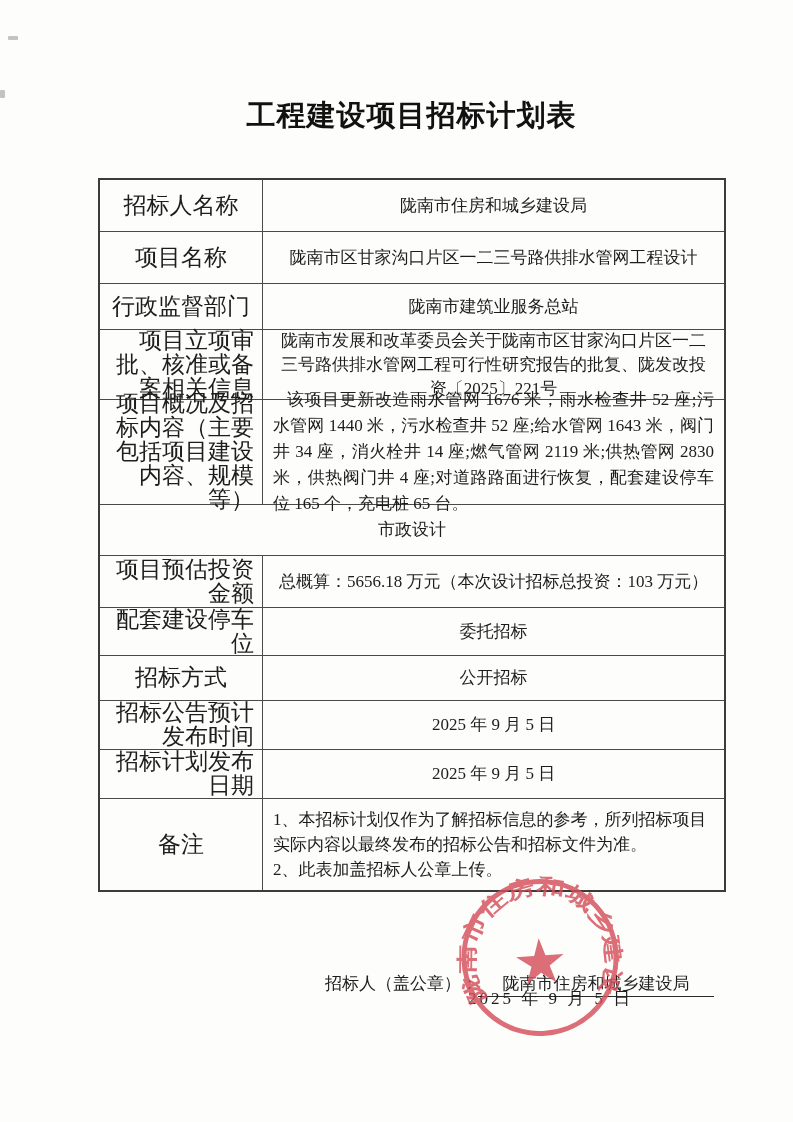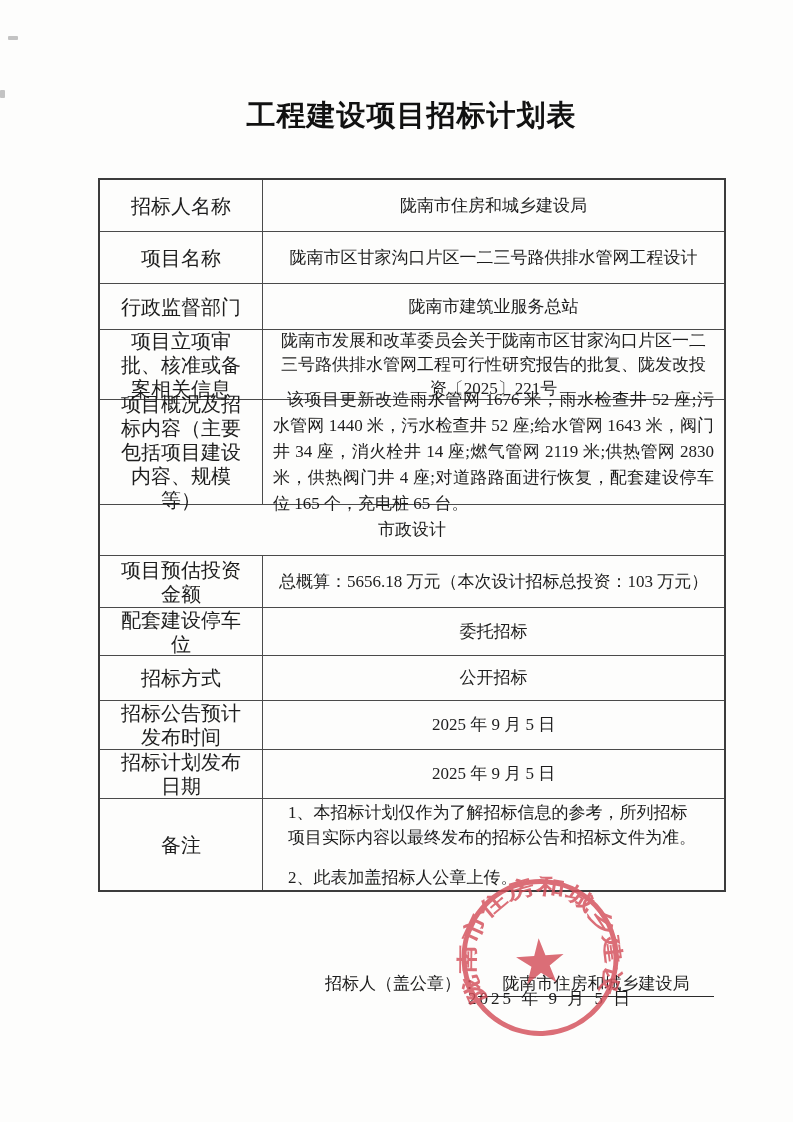--- a/index.html
+++ b/index.html
@@ -25,40 +25,40 @@
     border:2px solid #3c3c3c;
     box-sizing:border-box;
     background:transparent;
   }
   .t-row{display:flex;border-bottom:1px solid #4a4a4a;box-sizing:border-box;}
   .t-row:last-child{border-bottom:none;}
   .t-label{
     width:163px;min-width:163px;box-sizing:border-box;
     border-right:1px solid #4a4a4a;
     display:flex;align-items:center;justify-content:center;
-    text-align:center;
-    font-size:20px;line-height:24px;
-    padding:2px 14px;color:#1d1d1d;
+    text-align:right;
+    font-size:23px;line-height:24px;
+    padding:2px 8px;color:#1d1d1d;
   }
   .t-value{
     flex:1;box-sizing:border-box;
     display:flex;align-items:center;justify-content:center;
     text-align:center;
     font-size:17px;line-height:24px;
     padding:2px 10px;color:#1d1d1d;
   }
   .t-value.align-left{justify-content:flex-start;text-align:left;}
   .t-value.justify p{margin:0;text-align:justify;text-justify:inter-character;}
   .t-value .cellblock{width:100%;}
   .h1{height:52px}.h2{height:52px}.h3{height:46px}
   .h4{height:70px}.h5{height:105px}
   .h6{height:51px}.h7{height:52px}.h8{height:48px}
   .h9{height:45px}.h10{height:49px}.h11{height:49px}
   .h12{height:91px}
-  .remark p{margin:15px;text-align:left;line-height:25px;}
+  .remark p{margin:0;text-align:left;line-height:25px;}
   .overview-text{text-indent:14px;line-height:26px;}
   .approval-text{line-height:24px;}
   .footer-sign{
     position:absolute;left:325px;top:936px;
     font-size:17px;color:#1d1d1d;white-space:nowrap;margin-top:36px;
   }
   .sign-underline{
     display:inline-block;
     min-width:228px;
     border-bottom:1px solid #2a2a2a;

